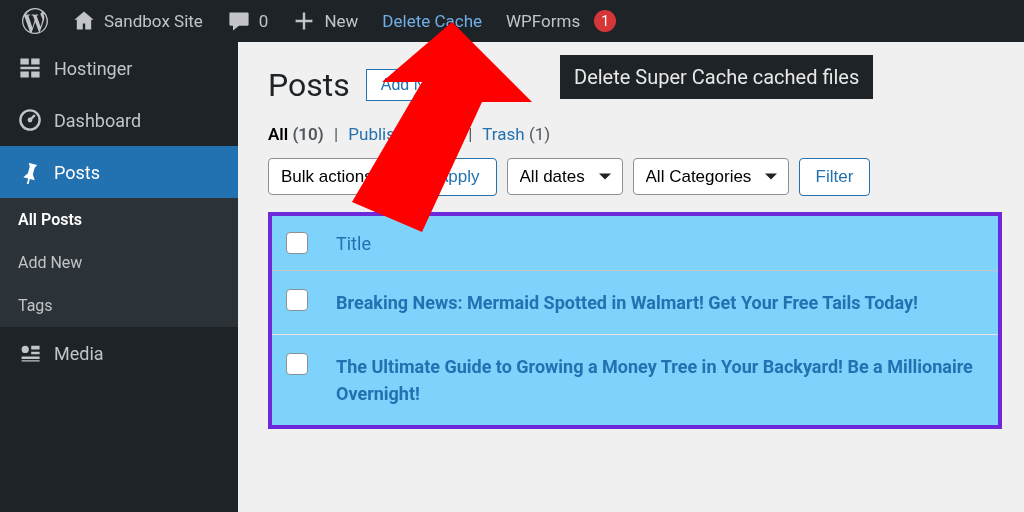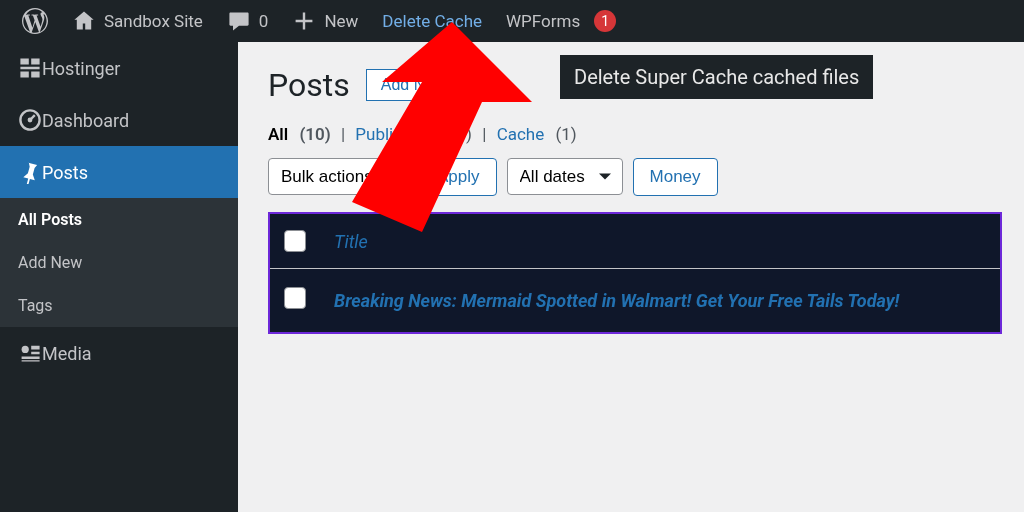--- a/index.html
+++ b/index.html
@@ -10,47 +10,47 @@
 .admin-bar-item { display: flex; align-items: center; padding: 0 12px; height: 100%; cursor: pointer; gap: 8px; }
 .admin-bar-item.highlighted { color: #72aee6; }
 .wp-logo { width: 26px; height: 26px; }
 .notif-badge { background: #d63638; color: #fff; border-radius: 50%; width: 22px; height: 22px; display: inline-flex; align-items: center; justify-content: center; font-size: 14px; margin-left: 6px; }
 
 
 .tooltip { position: absolute; top: 55px; left: 560px; background: #1d2327; color: #e8e8e8; padding: 10px 14px; font-size: 20px; z-index: 100; }
 
 
 .sidebar { position: absolute; left: 0; top: 42px; width: 238px; height: calc(100% - 42px); background: #1d2327; color: #c3c4c7; }
-.side-item { display: flex; align-items: center; gap: 0; padding: 14px 18px; font-size: 18px; cursor: pointer; position: relative; }
+.side-item { display: flex; align-items: center; gap: 12px; padding: 14px 18px; font-size: 18px; cursor: pointer; position: relative; }
 .side-item.active { background: #2271b1; color: #fff; }
 .side-item.active::after { content: ""; position: absolute; right: -12px; top: 50%; transform: translateY(-50%); border: 12px solid transparent; border-left-color: #2271b1; }
 .side-subitems { background: #2c3338; }
 .side-sub { padding: 12px 18px; font-size: 16px; cursor: pointer; color: #c3c4c7; }
 .side-sub.current { color: #fff; font-weight: 600; }
 .side-icon { width: 24px; height: 24px; fill: currentColor; flex-shrink: 0; }
 
 
 .main { position: absolute; left: 238px; top: 42px; right: 0; bottom: 0; background: #f0f0f1; padding: 24px 22px 0 30px; overflow: hidden; }
 .page-head { display: flex; align-items: center; gap: 16px; margin-bottom: 20px; }
 .page-title { font-size: 32px; font-weight: 400; color: #1d2327; }
 .add-new-btn { border: 1px solid #2271b1; color: #2271b1; background: #fff; padding: 6px 14px; font-size: 16px; cursor: pointer; }
 
 .status-links { font-size: 17px; margin-bottom: 14px; }
 .status-links a { color: #2271b1; text-decoration: none; cursor: pointer; }
 .status-links .current { color: #000; font-weight: 600; }
-.status-links .count { color: #50575e; margin-left: 7px; }
+.status-links .count { color: #50575e; }
 .status-links .sep { color: #50575e; margin: 0 6px; }
 
 .filters-row { display: flex; gap: 10px; margin-bottom: 16px; }
 .sel { background: #fff; border: 1px solid #8c8f94; padding: 8px 36px 8px 12px; font-size: 17px; appearance: none; position: relative; border-radius: 4px; }
 .sel-wrap { position: relative; }
 .sel-wrap::after { content: ""; position: absolute; right: 12px; top: 50%; transform: translateY(-30%); border: 6px solid transparent; border-top-color: #1d2327; pointer-events: none; }
 .apply-btn, .filter-btn { border: 1px solid #2271b1; color: #2271b1; background: #fff; padding: 8px 16px; font-size: 17px; cursor: pointer; border-radius: 4px; }
 
-.posts-table { width: 100%; background: #0f172a; border: 2px solid #6d28d9; border-collapse: collapse; font-style: italic; }
+.posts-table { width: 100%; background: #7dd3fc; border: 4px solid #6d28d9; border-collapse: collapse; }
 .posts-table th { text-align: left; padding: 16px 14px; border-bottom: 1px solid #c3c4c7; }
 .posts-table th .col-title { color: #2271b1; font-weight: 400; font-size: 18px; }
 .posts-table td { padding: 18px 14px; border-bottom: 1px solid #e5e5e5; vertical-align: top; }
 .chk { width: 22px; height: 22px; border: 1px solid #8c8f94; border-radius: 4px; background: #fff; cursor: pointer; }
 .chk-cell { width: 48px; }
 .post-link { color: #2271b1; font-weight: 700; font-size: 18px; text-decoration: none; line-height: 1.5; }
 
 
 .red-arrow { position: absolute; top: 22px; left: 332px; z-index: 200; pointer-events: none; }
 </style>
@@ -131,45 +131,52 @@
   <div class="page-head">
     <h1 class="page-title">Posts</h1>
     <button class="add-new-btn">Add New</button>
   </div>
 
   <div class="status-links">
     <a class="current"><span>All</span> <span class="count">(10)</span></a>
     <span class="sep">|</span>
     <a><span>Published</span> <span class="count">(10)</span></a>
     <span class="sep">|</span>
-    <a><span>Cache</span> <span class="count">(1)</span></a>
+    <a><span>Trash</span> <span class="count">(1)</span></a>
   </div>
 
   <div class="filters-row">
     <div class="sel-wrap"><select class="sel"><option>Bulk actions</option></select></div>
     <button class="apply-btn">Apply</button>
     <div class="sel-wrap"><select class="sel"><option>All dates</option></select></div>
-    <button class="filter-btn">Money</button>
+    <div class="sel-wrap"><select class="sel"><option>All Categories</option></select></div>
+    <button class="filter-btn">Filter</button>
   </div>
 
   <table class="posts-table">
     <thead>
       <tr>
         <th class="chk-cell">
             <div class="chk"></div>
           </th>
         <th><span class="col-title">Title</span></th>
       </tr>
     </thead>
     <tbody>
       <tr>
         <td class="chk-cell">
             <div class="chk"></div>
           </td>
         <td><a class="post-link">Breaking News: Mermaid Spotted in Walmart! Get Your Free Tails Today!</a></td>
       </tr>
+      <tr>
+        <td class="chk-cell">
+            <div class="chk"></div>
+          </td>
+        <td><a class="post-link">The Ultimate Guide to Growing a Money Tree in Your Backyard! Be a Millionaire Overnight!</a></td>
+      </tr>
     </tbody>
   </table>
 </div>
 
 <svg class="red-arrow" width="210" height="230" viewBox="0 0 210 230">
   <polygon points="120,0 200,80 150,80 90,210 20,180 90,60 50,60" fill="#ff0000"></polygon>
 </svg>
 
 </body></html>

